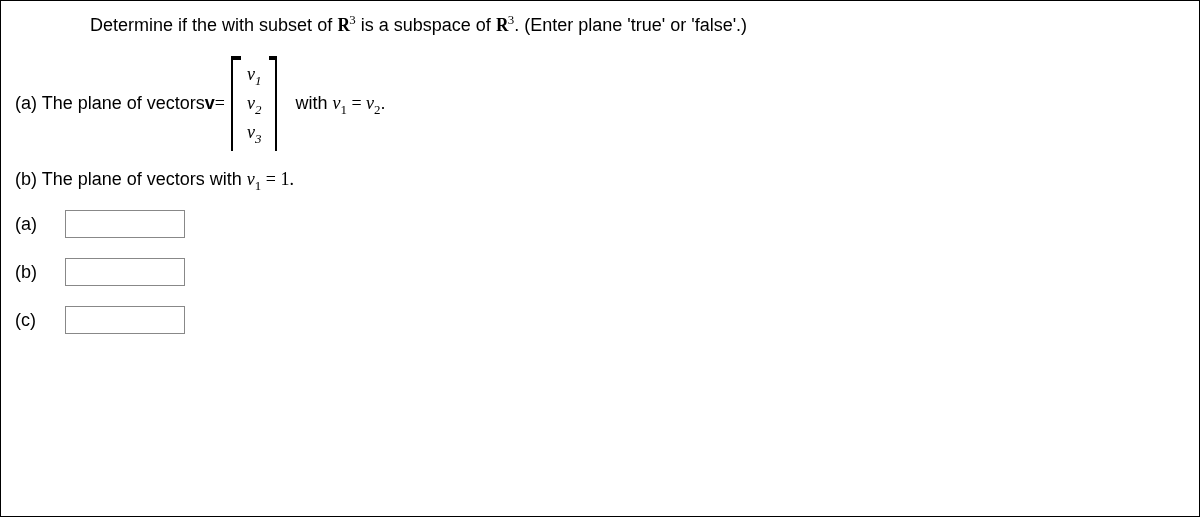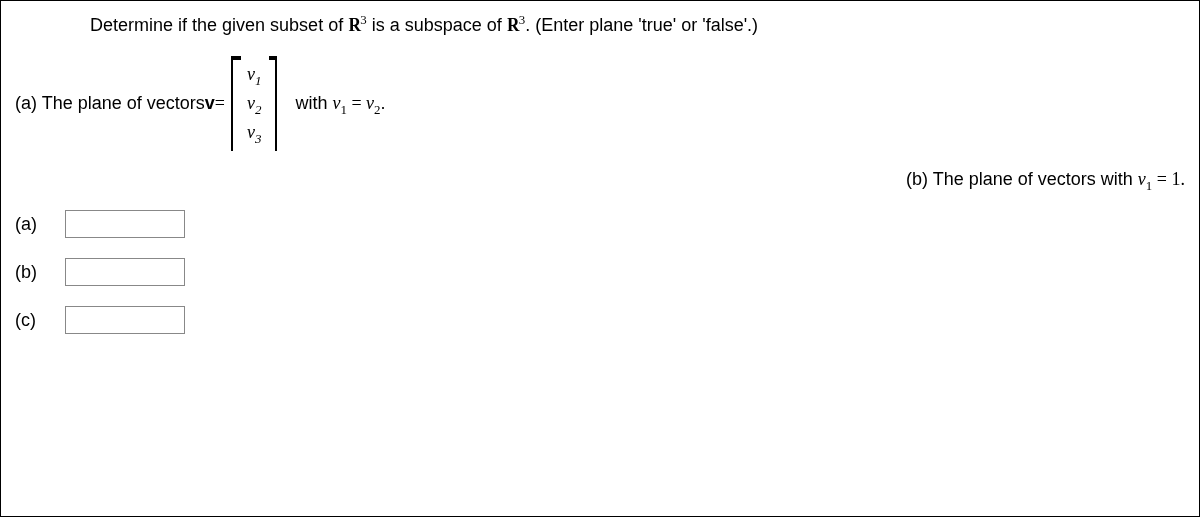--- a/index.html
+++ b/index.html
@@ -44,21 +44,21 @@
   .sub {
     font-size: 0.72em;
     vertical-align: sub;
     line-height: 0;
   }
   .part {
     display: flex;
     align-items: center;
     margin-bottom: 18px;
   }
-  .part-b, .part-c { margin-bottom: 18px; text-align: right; }
+  .part-b, .part-c { margin-bottom: 18px; }
   .math-v {
     font-family: "Times New Roman", serif;
     font-style: italic;
   }
   .bold { font-weight: bold; }
   .matrix-wrap {
     display: inline-flex;
     align-items: stretch;
     margin: 0 6px;
     font-family: "Times New Roman", serif;
@@ -117,21 +117,21 @@
     padding: 2px 4px;
   }
   .serif { font-family: "Times New Roman", serif; }
 </style>
 </head>
 <body>
 
 <div class="container">
 
   <div class="question">
-    <span>Determine if the given </span><span class="italic">subset</span><span> of </span><span class="dsR serif">R</span><span class="sup serif">3</span><span> is a </span><span class="italic">subspace</span><span> of </span><span class="dsR serif">R</span><span class="sup serif">3</span><span>.  (Enter plane 'true' or 'false'.)</span>
+    <span>Determine if the with </span><span class="italic">subset</span><span> of </span><span class="dsR serif">R</span><span class="sup serif">3</span><span> is a </span><span class="italic">subspace</span><span> of </span><span class="dsR serif">R</span><span class="sup serif">3</span><span>.  (Enter plane 'true' or 'false'.)</span>
   </div>
 
   <div class="part">
     <span>(a) The plane of vectors </span>
     <span class="bold">v</span>
     <span class="serif"> = </span>
     <span class="matrix-wrap">
       <span class="bracket-left"></span>
       <span class="matrix-col">
         <span class="matrix-cell"><span>v</span><span class="sub">1</span></span>

